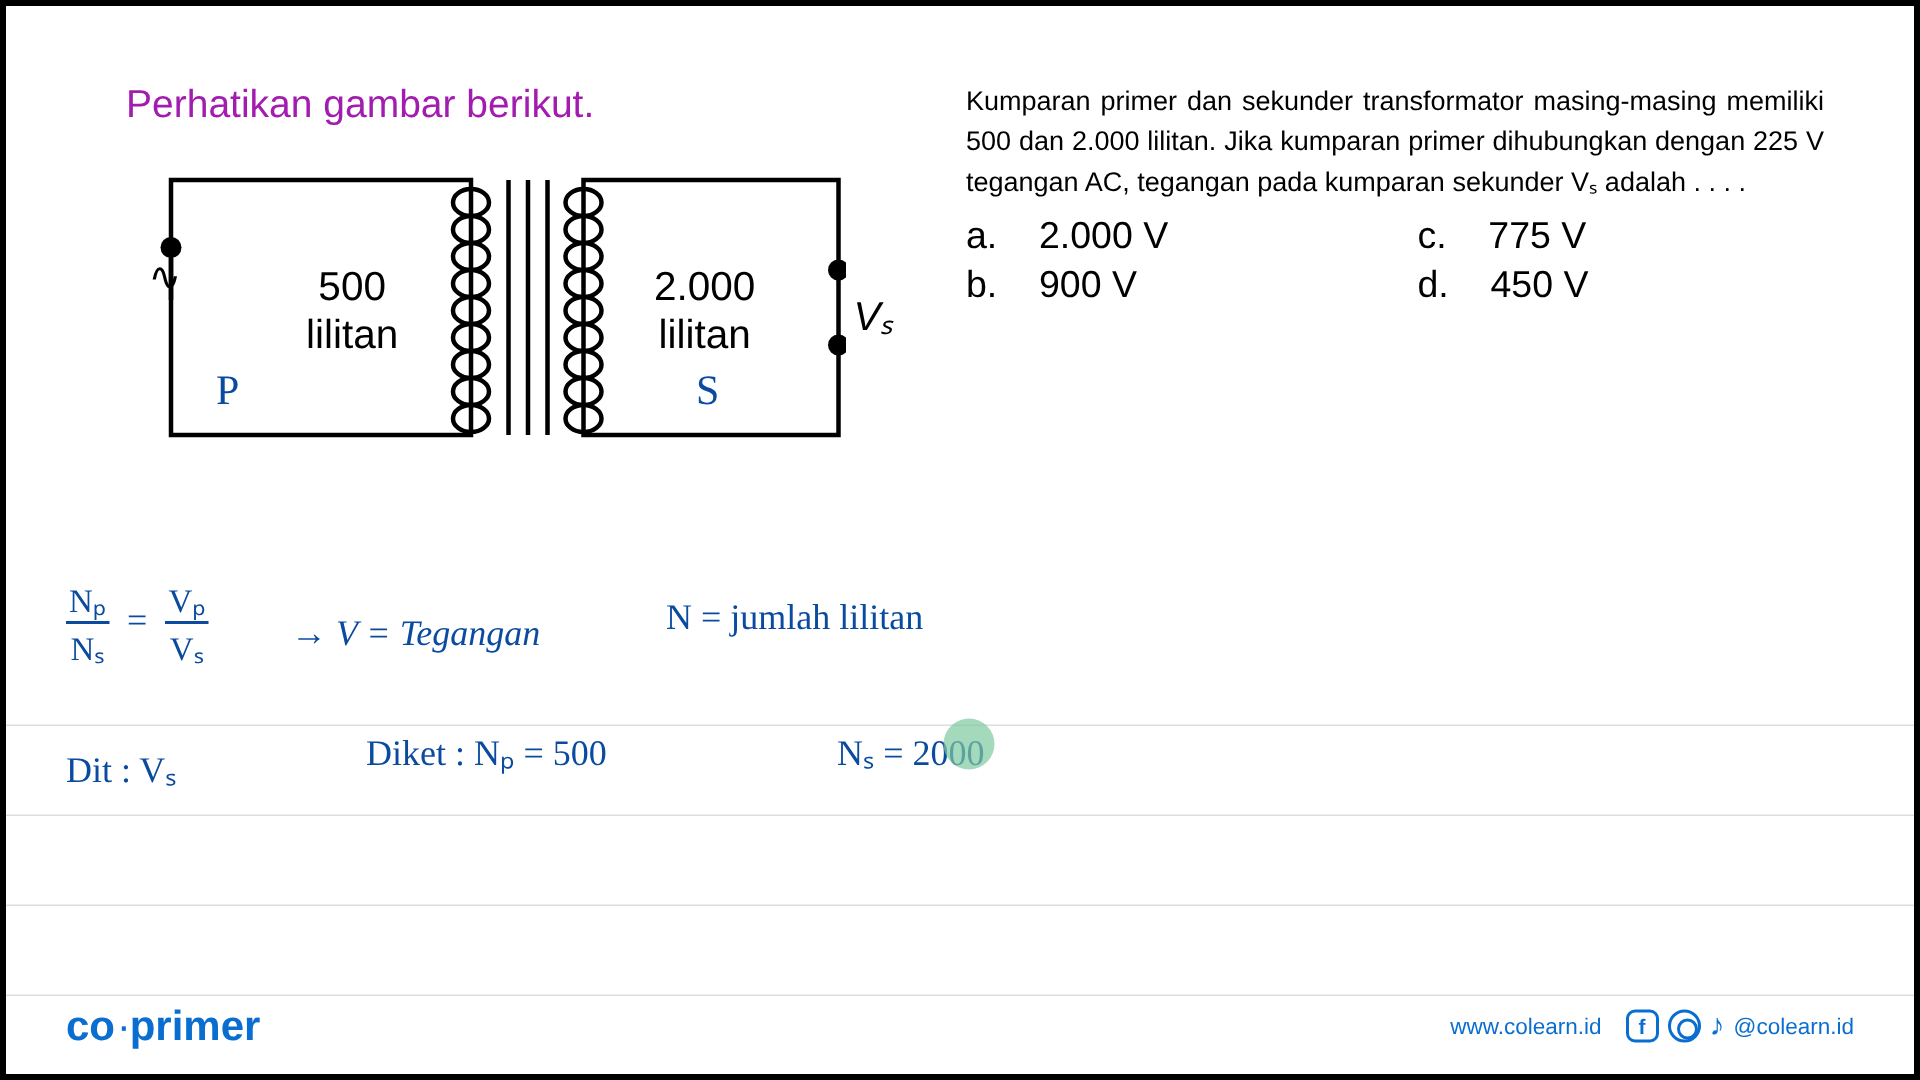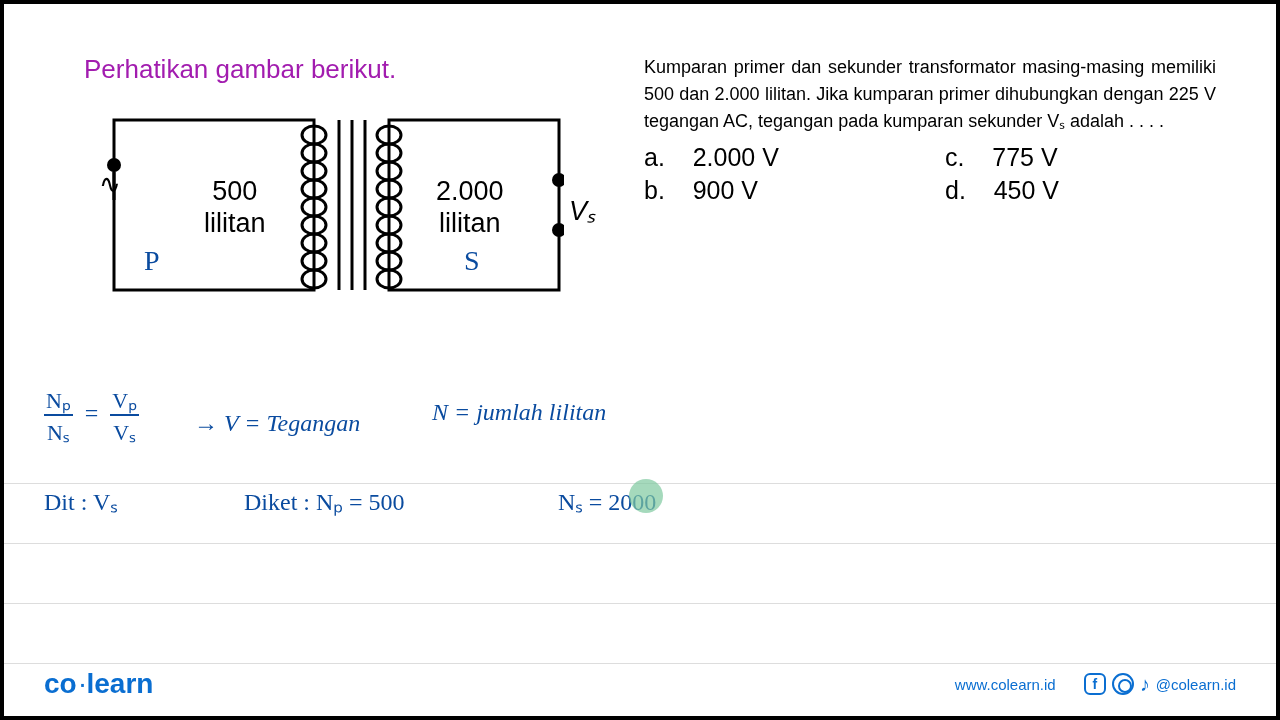--- a/index.html
+++ b/index.html
@@ -105,21 +105,21 @@
     .logo {
       color: #0a6ed1;
       font-size: 28px;
       font-weight: bold;
       font-family: Arial, sans-serif;
     }
     .logo .thin { font-weight: 400; }
     .footer-right {
       display: flex;
       align-items: center;
-      gap: 28px;
+      gap: 16px;
     }
     .website {
       color: #0a6ed1;
       font-size: 15px;
     }
     .socials {
       display: flex;
       align-items: center;
       gap: 6px;
       color: #0a6ed1;
@@ -237,30 +237,30 @@
   </div>
 </div>
 
 <div class="handwriting-area">
   <div class="hw-line" style="left:0; top:0;">
     <span class="frac"><div class="num">Nₚ</div><div class="den">Nₛ</div></span>
     <span style="margin:0 6px;">=</span>
     <span class="frac"><div class="num">Vₚ</div><div class="den">Vₛ</div></span>
   </div>
   <div class="hw-line" style="left:150px; top:26px;font-style:italic;">→  V = Tegangan</div>
-  <div class="hw-line" style="left:388px; top:15px;font-style:italic;">N = jumlah lilitan</div>
-  <div class="hw-line" style="left:0; top:100px;">Dit :  Vₛ</div>
+  <div class="hw-line" style="left:400px; top:15px;">N = jumlah lilitan</div>
+  <div class="hw-line" style="left:0; top:111px;">Dit :  Vₛ</div>
   <div class="hw-line" style="left:200px; top:100px;">Diket :  Nₚ = 500</div>
   <div class="hw-line" style="left:470px; top:100px;margin-left:44px;">Nₛ = 2000</div>
   <div class="cursor-dot" style="left:585px; top:95px;"></div>
 </div>
 
 <div class="footer">
   <div class="logo">
-    <span>co</span><span class="thin" style="margin-left:2px;">∙</span><span>learn</span>
+    <span>co</span><span class="thin" style="margin-left:2px;">∙</span><span>primer</span>
   </div>
   <div class="footer-right">
     <span class="website">www.colearn.id</span>
     <div class="socials">
       <span class="icon-box">f</span>
       <span class="icon-circle"></span>
       <span style="font-size:20px;">♪</span>
       <span>@colearn.id</span>
     </div>
   </div>

